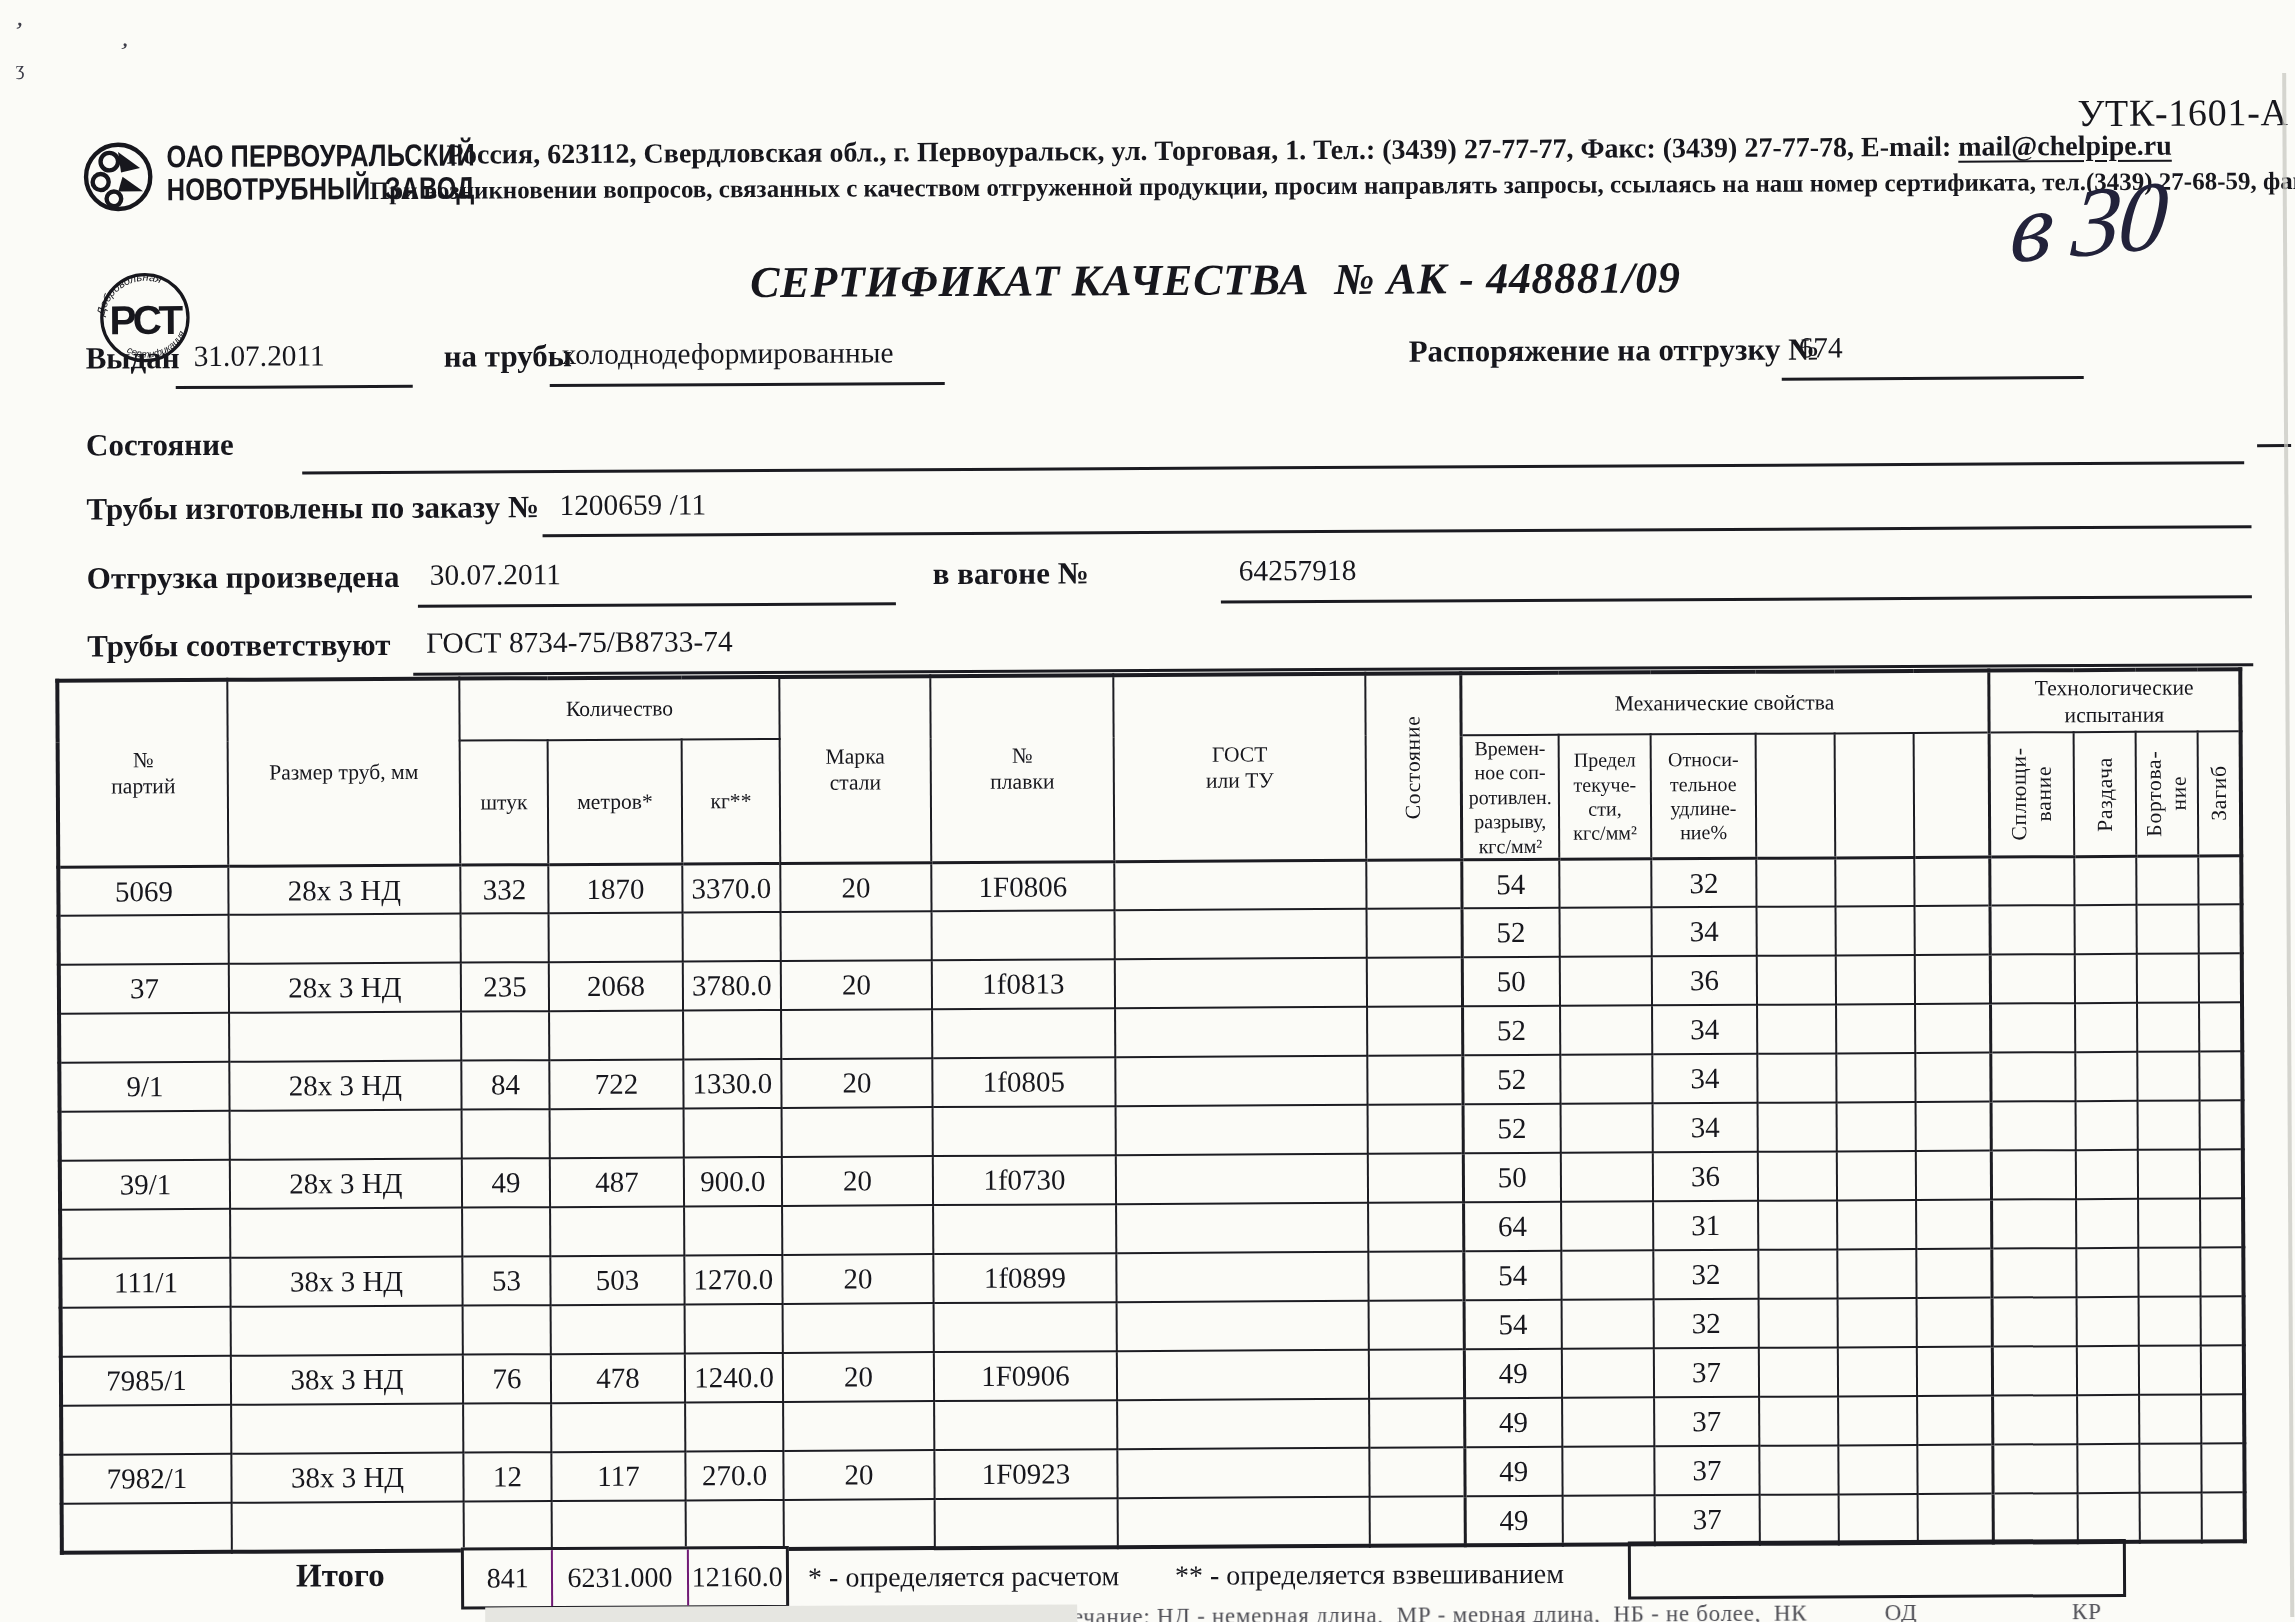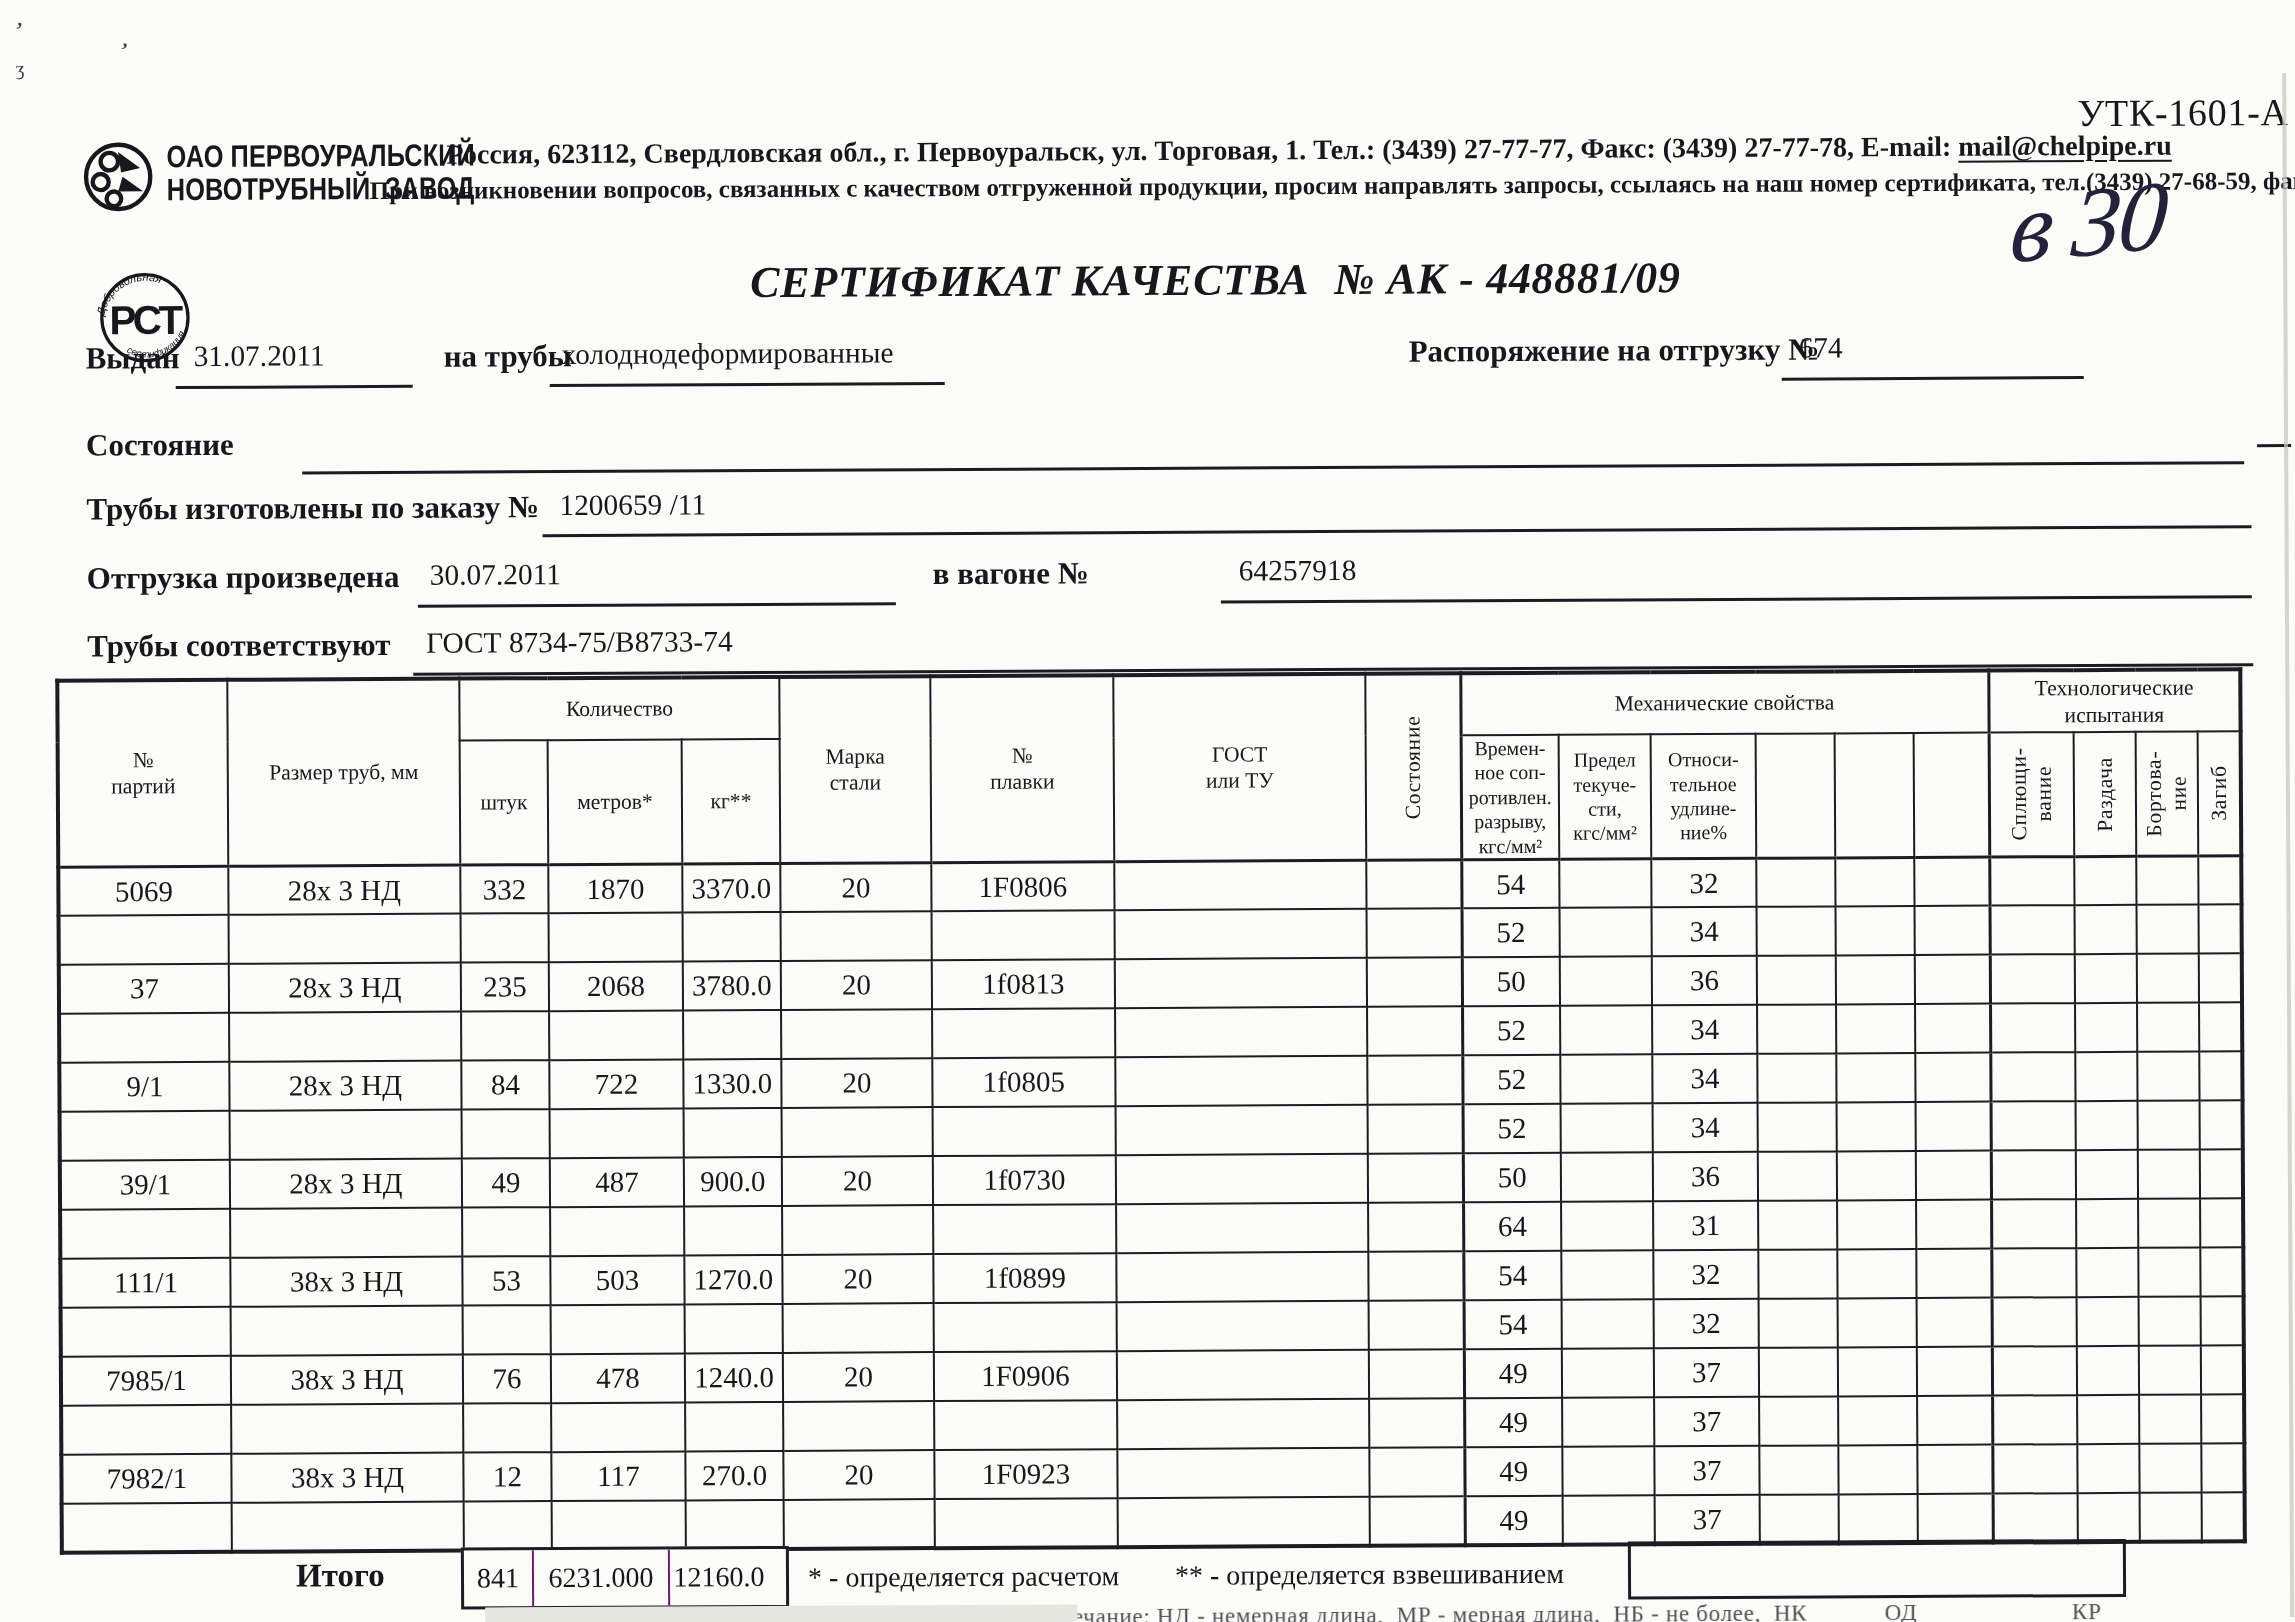--- a/index.html
+++ b/index.html
@@ -498,21 +498,21 @@
             <td></td>
             <td></td>
             <td></td>
             <td></td>
           </tr>
         </tbody>
   </table>
 
   <div class="abs totals-label">Итого</div>
   <div class="totals-box">
-    <div class="cell" style="width:68px">841</div>
+    <div class="cell" style="width:88px">841</div>
     <div class="cell" style="width:134px">6231.000</div>
     <div class="cell" style="width:98px">12160.0</div>
   </div>
   <div class="abs fn1">* - определяется расчетом</div>
   <div class="abs fn2">** - определяется взвешиванием</div>
   <div class="right-box"></div>
 
   <div class="abs cut-note">Примечание: НД - немерная длина,  МР - мерная длина,  НБ - не более,  НК            ОД                        КР</div>
 
   <div class="abs edge-shadow"></div>

